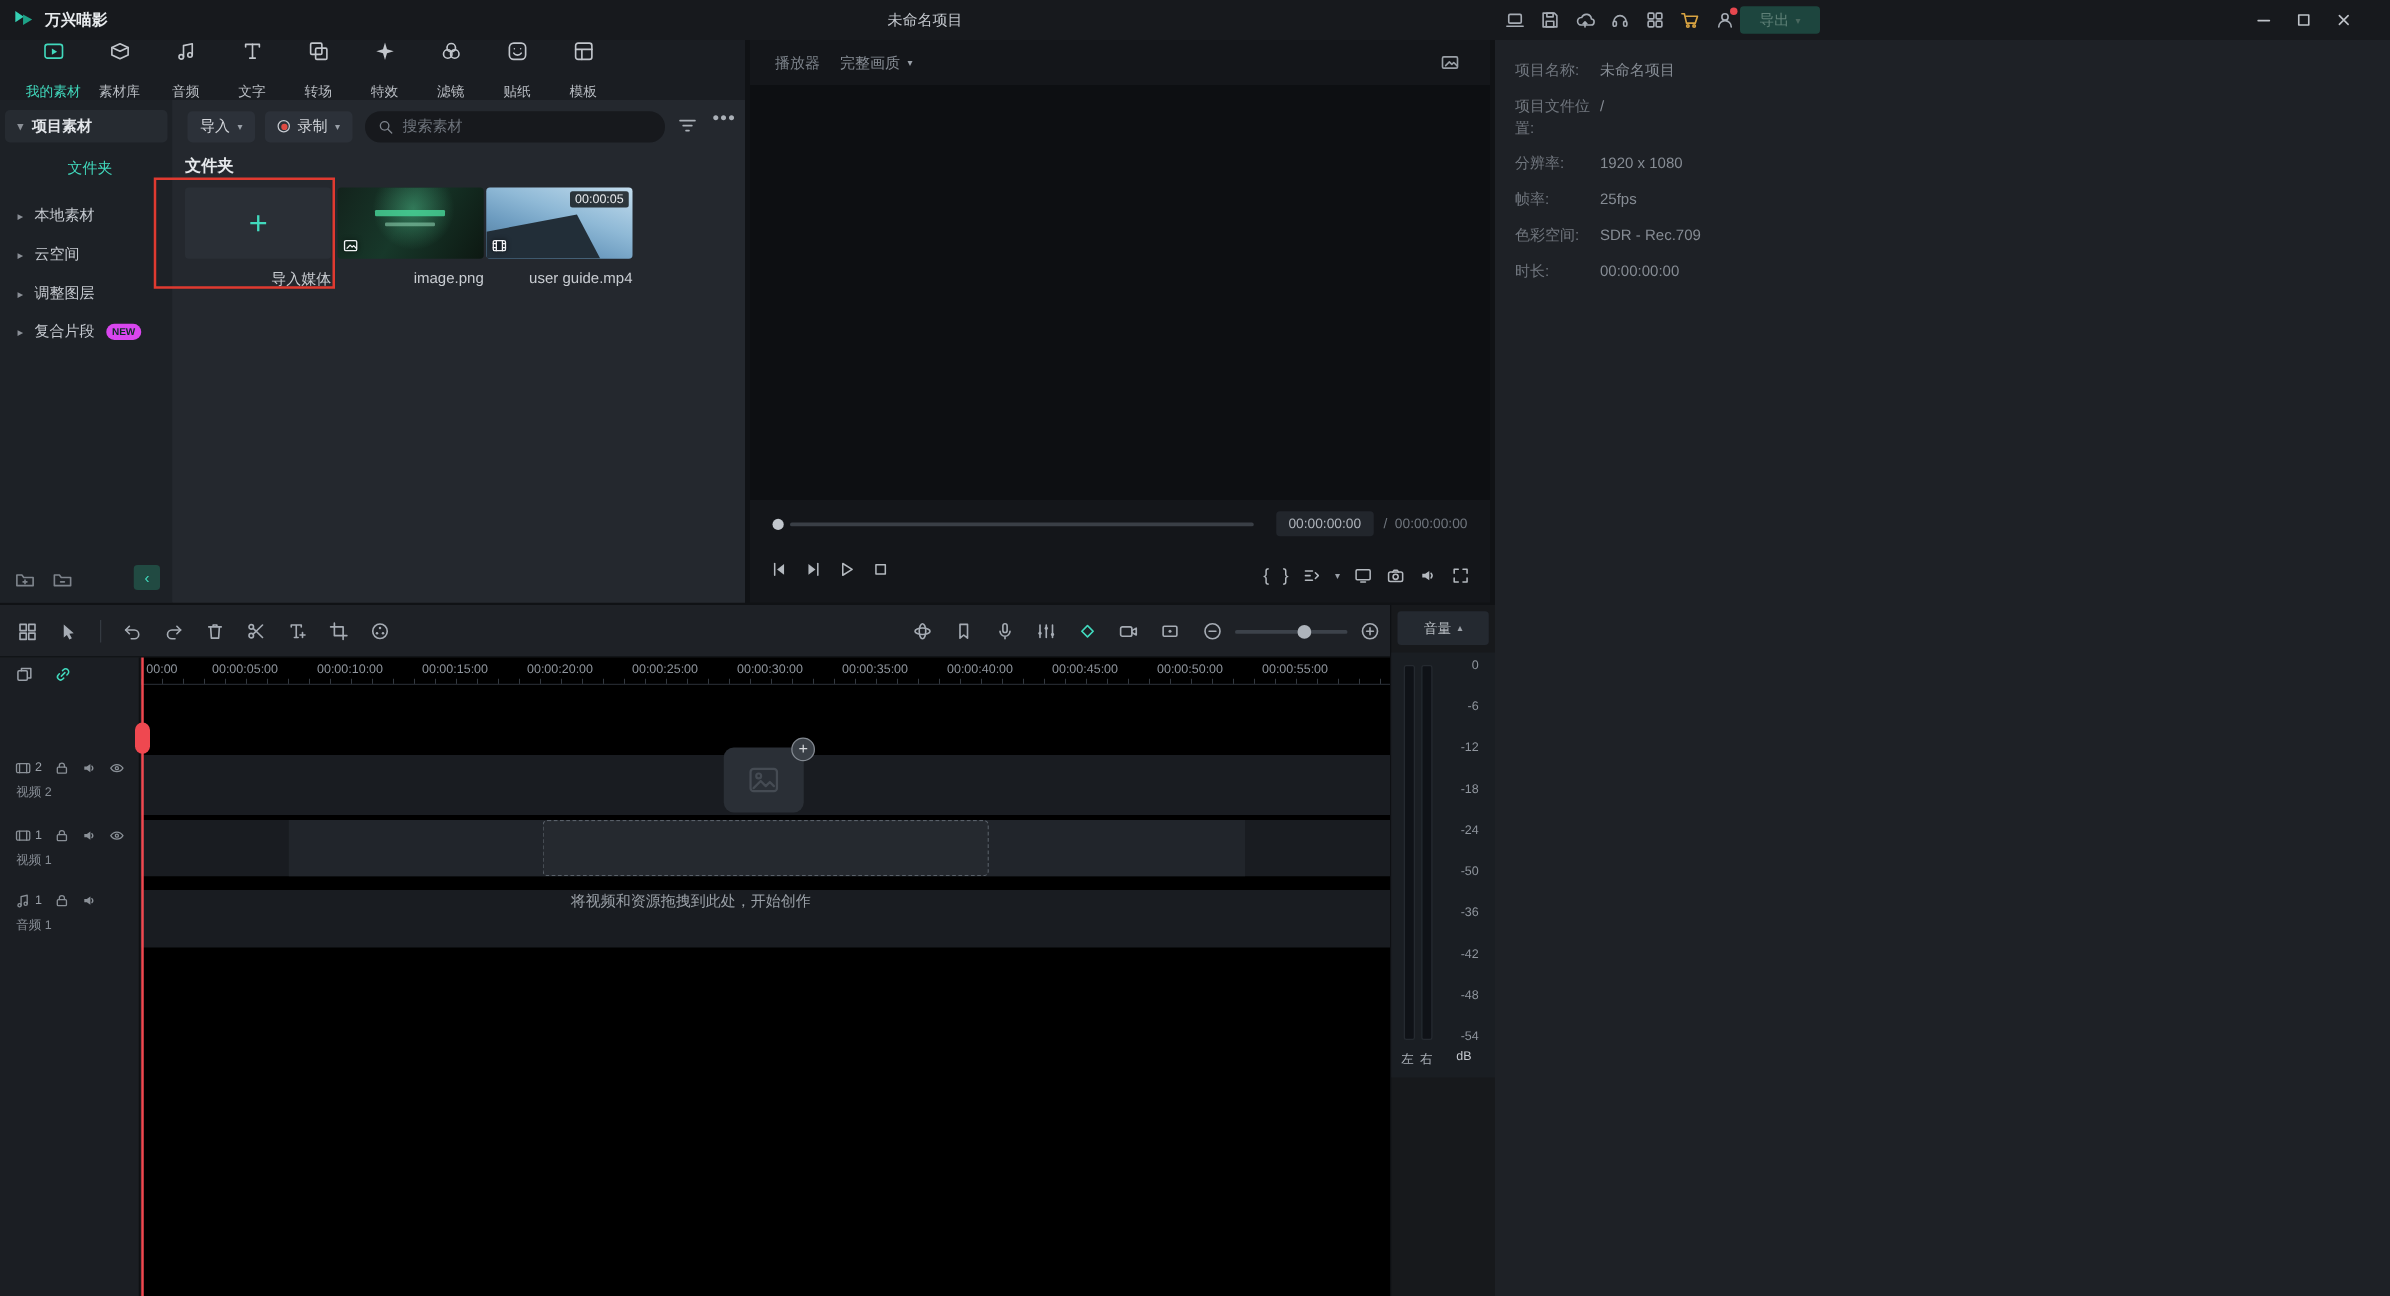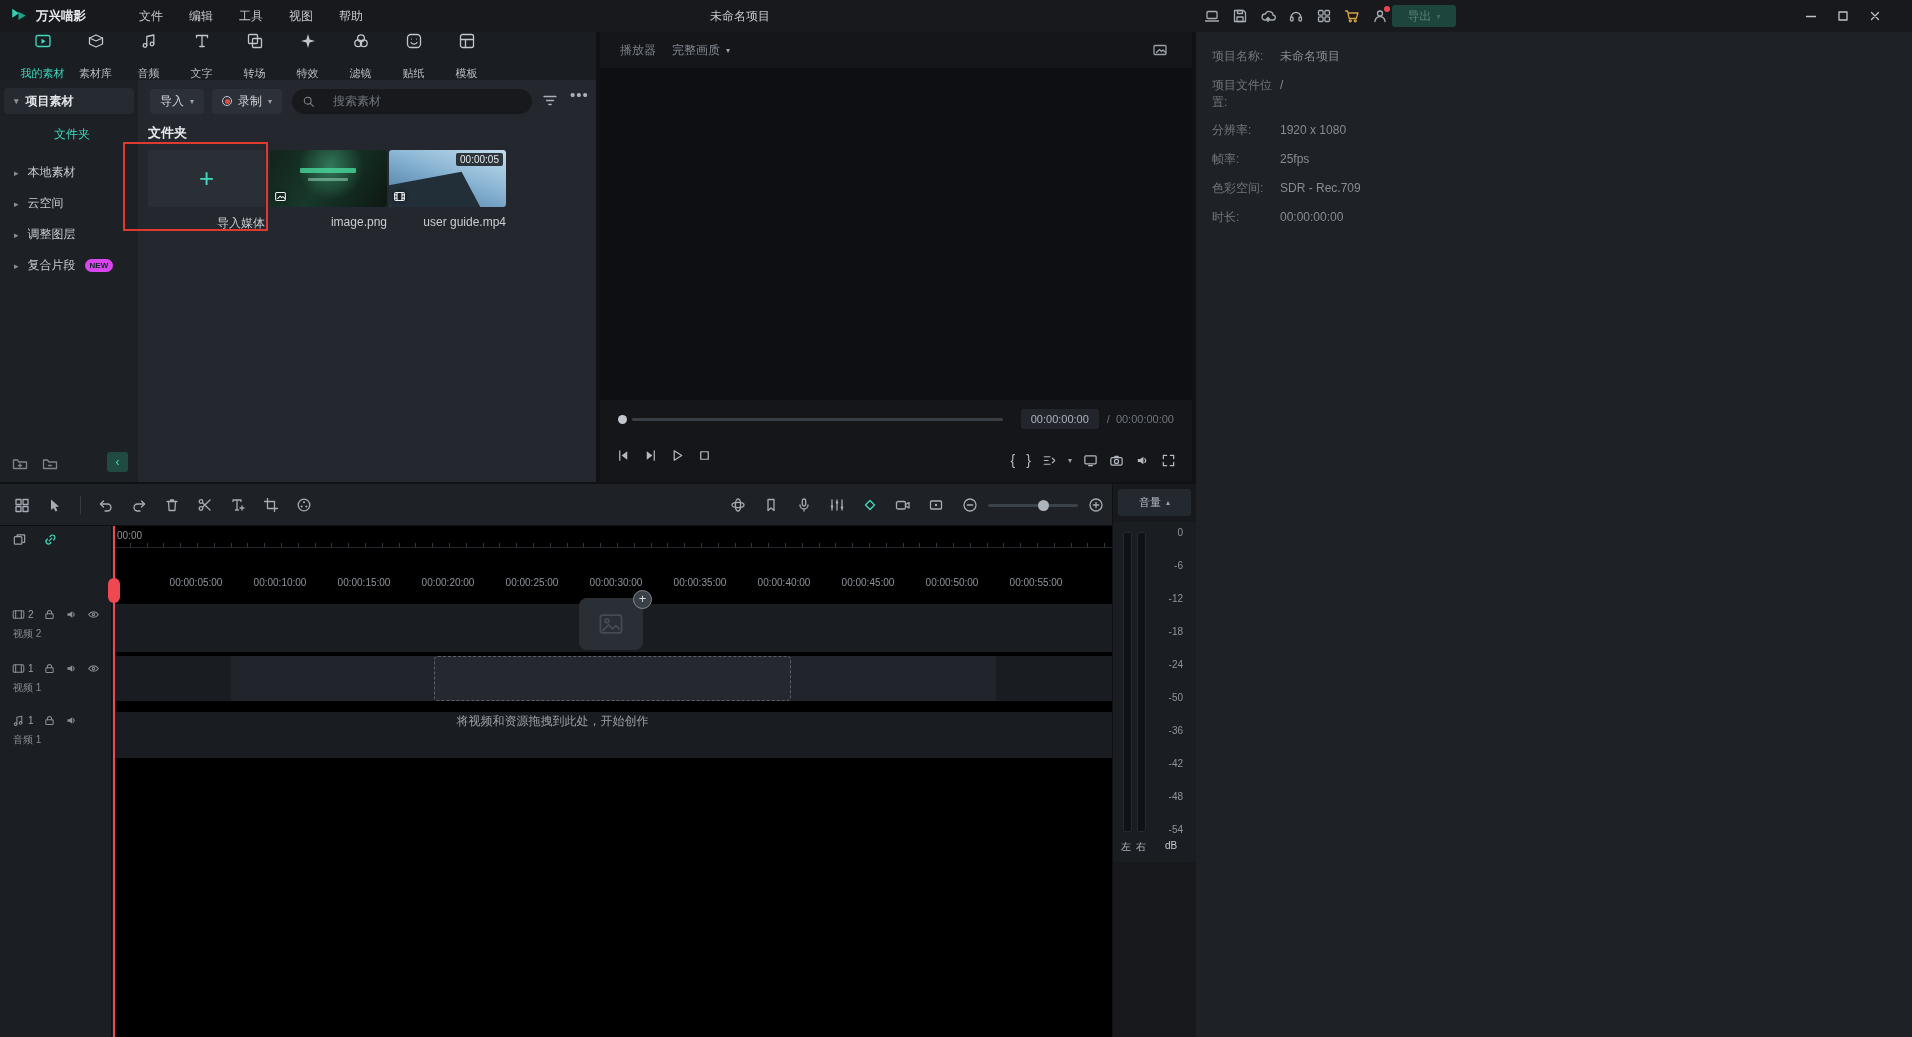--- a/index.html
+++ b/index.html
@@ -41,21 +41,21 @@
   .side-caret { color:#8b9097; font-size:9px; }
   .badge-new { background:#d946ef; color:#0b2b23; font-size:8px; font-weight:bold; border-radius:7px; padding:2px 5px; }
   .side-bottom { position:absolute; bottom:10px; left:12px; display:flex; gap:14px; color:#7e848c; }
   .side-collapse { position:absolute; bottom:10px; left:107px; width:21px; height:20px; background:#214a42; border-radius:3px; color:#41d9bd; display:flex; align-items:center; justify-content:center; font-size:12px; }
   .media-content { flex:1; position:relative; background:#24282e; }
   .mc-toolbar { position:absolute; top:8px; left:0; right:0; height:26px; display:flex; align-items:center; }
   .btn { background:#2c3139; border-radius:4px; height:25px; display:flex; align-items:center; justify-content:center; gap:6px; color:#d2d5da; padding:0 10px; }
   .btn-import { margin-left:12px; }
   .btn-record { margin-left:8px; }
   .rec-dot { width:10px; height:10px; border-radius:50%; border:1.5px solid #c6cad0; background:#e04b43; background-clip:content-box; padding:1.5px; }
-  .searchbox { margin-left:10px; width:240px; height:25px; background:#17191d; border-radius:13px; display:flex; align-items:center; padding:0 10px; gap:18px; color:#7e848c; }
+  .searchbox { margin-left:10px; width:240px; height:25px; background:#17191d; border-radius:13px; display:flex; align-items:center; padding:0 10px; gap:7px; color:#7e848c; }
   .searchbox input { background:transparent; border:none; outline:none; color:#c6cad0; font-size:12px; width:170px; font-family:"Liberation Sans",sans-serif; }
   .searchbox input::placeholder { color:#6e747c; }
   .mc-filter { position:absolute; left:404px; top:13px; color:#aab0b7; }
   .mc-more { position:absolute; left:432px; top:6px; color:#aab0b7; font-size:15px; letter-spacing:1px; }
   .mc-section { position:absolute; left:10px; top:44px; font-size:13px; font-weight:bold; color:#e6e9ec; }
   .tile { position:absolute; top:70px; width:117px; cursor:default;text-align:right; }
   .thumb { width:117px; height:57px; border-radius:3px; position:relative; overflow:hidden; }
   .tile-label { margin-top:8px; color:#c9cdd2; font-size:12px; }
   .thumb-import { background:#2a2f36; display:flex; align-items:center; justify-content:center; color:#41d9bd; font-size:26px; font-weight:300; }
   .thumb-image { background:linear-gradient(120deg,#13231c 0%,#17382a 45%,#0d1812 100%); }
@@ -106,21 +106,21 @@
   .tl-headers { position:absolute; left:0; top:42px; width:112px; bottom:0; background:#1b1e23; border-right:1px solid #0e1013; }
   .th-top { position:absolute; left:12px; top:6px; display:flex; gap:16px; color:#9aa0a8; }
   .track-head { position:absolute; left:0; width:112px; }
   .track-icons { display:flex; align-items:center; gap:9px; padding-left:12px; color:#8a9097; }
   .track-num { color:#9aa0a8; font-size:10px; margin-left:-6px; }
   .track-name { padding-left:13px; margin-top:6px; color:#868c94; font-size:10px; }
 
   .tl-canvas { position:absolute; left:113px; top:42px; width:999px; bottom:0; background:#000000;padding-left:28px; }
   .ruler { position:absolute; left:0; right:0; top:0; height:22px; border-bottom:1px solid #23272d; background-image:repeating-linear-gradient(to right,#343a41 0 1px, transparent 1px 16.8px); background-size:100% 5px; background-position:0 17px; background-repeat:no-repeat; }
   .ruler span { position:absolute; top:4px; font-size:10px; color:#8f959d; white-space:nowrap; }
-  .ruler .rl { transform:translateX(-50%);margin-top:47px; }
+  .ruler .rl { transform:translateX(-50%); }
   .track-row { position:absolute; left:0; right:0; background:#191c21; }
   .row-hl { position:absolute; left:118px; width:765px; top:130px; height:45px; background:#21252b; }
   .dropzone { position:absolute; left:321px; width:357px; top:130px; height:45px; border:1px dashed #596069; border-radius:4px; background:rgba(255,255,255,.02); }
   .ph-icon { position:absolute; left:466px; top:72px; width:64px; height:52px; background:#2a2f36; border-radius:8px; display:flex; align-items:center; justify-content:center; color:#454b53; }
   .ph-plus { position:absolute; left:520px; top:64px; width:19px; height:19px; border-radius:50%; background:#3a4047; border:1.5px solid #848a92; color:#d4d7db; font-size:13px; line-height:16px; text-align:center; }
   .drop-text { position:absolute; left:0; right:120px; top:187px; text-align:center; color:#9aa0a7; }
   .playhead-line { position:absolute; left:0px; top:0; bottom:0; width:2px; background:#ef4850; z-index:10; }
   .playhead-handle { position:absolute; left:-5px; top:52px; width:12px; height:25px; background:#ef4850; border-radius:6px; z-index:11; }
 
   .volume { position:absolute; right:0; top:0; width:84px; bottom:0; border-left:1px solid #0e1013; }
@@ -137,27 +137,20 @@
 <div id="app">
 
   <div class="titlebar">
     <span class="tb-logo">
       <svg width="18" height="18" viewBox="0 0 16 16">
           <path d="M2 2.5l6 4-6 4z" fill="#35d0b4"></path>
           <path d="M7.5 5l6.5 3.5-6.5 4z" fill="#1ea287"></path>
         </svg>
     </span>
     <span class="tb-appname">万兴喵影</span>
-    <div class="tb-menus">
-      <span class="tb-menu">文件</span>
-      <span class="tb-menu">编辑</span>
-      <span class="tb-menu">工具</span>
-      <span class="tb-menu">视图</span>
-      <span class="tb-menu">帮助</span>
-    </div>
     <span class="tb-title">未命名项目</span>
     <div class="tb-icons">
       <span class="tb-iconbtn">
           <svg class="ic" width="16" height="16" viewBox="0 0 16 16">
             <rect x="3" y="3.5" width="10" height="7" rx="1"></rect>
             <path d="M1.5 13h13"></path>
           </svg>
         </span>
       <span class="tb-iconbtn">
           <svg class="ic" width="16" height="16" viewBox="0 0 16 16">

